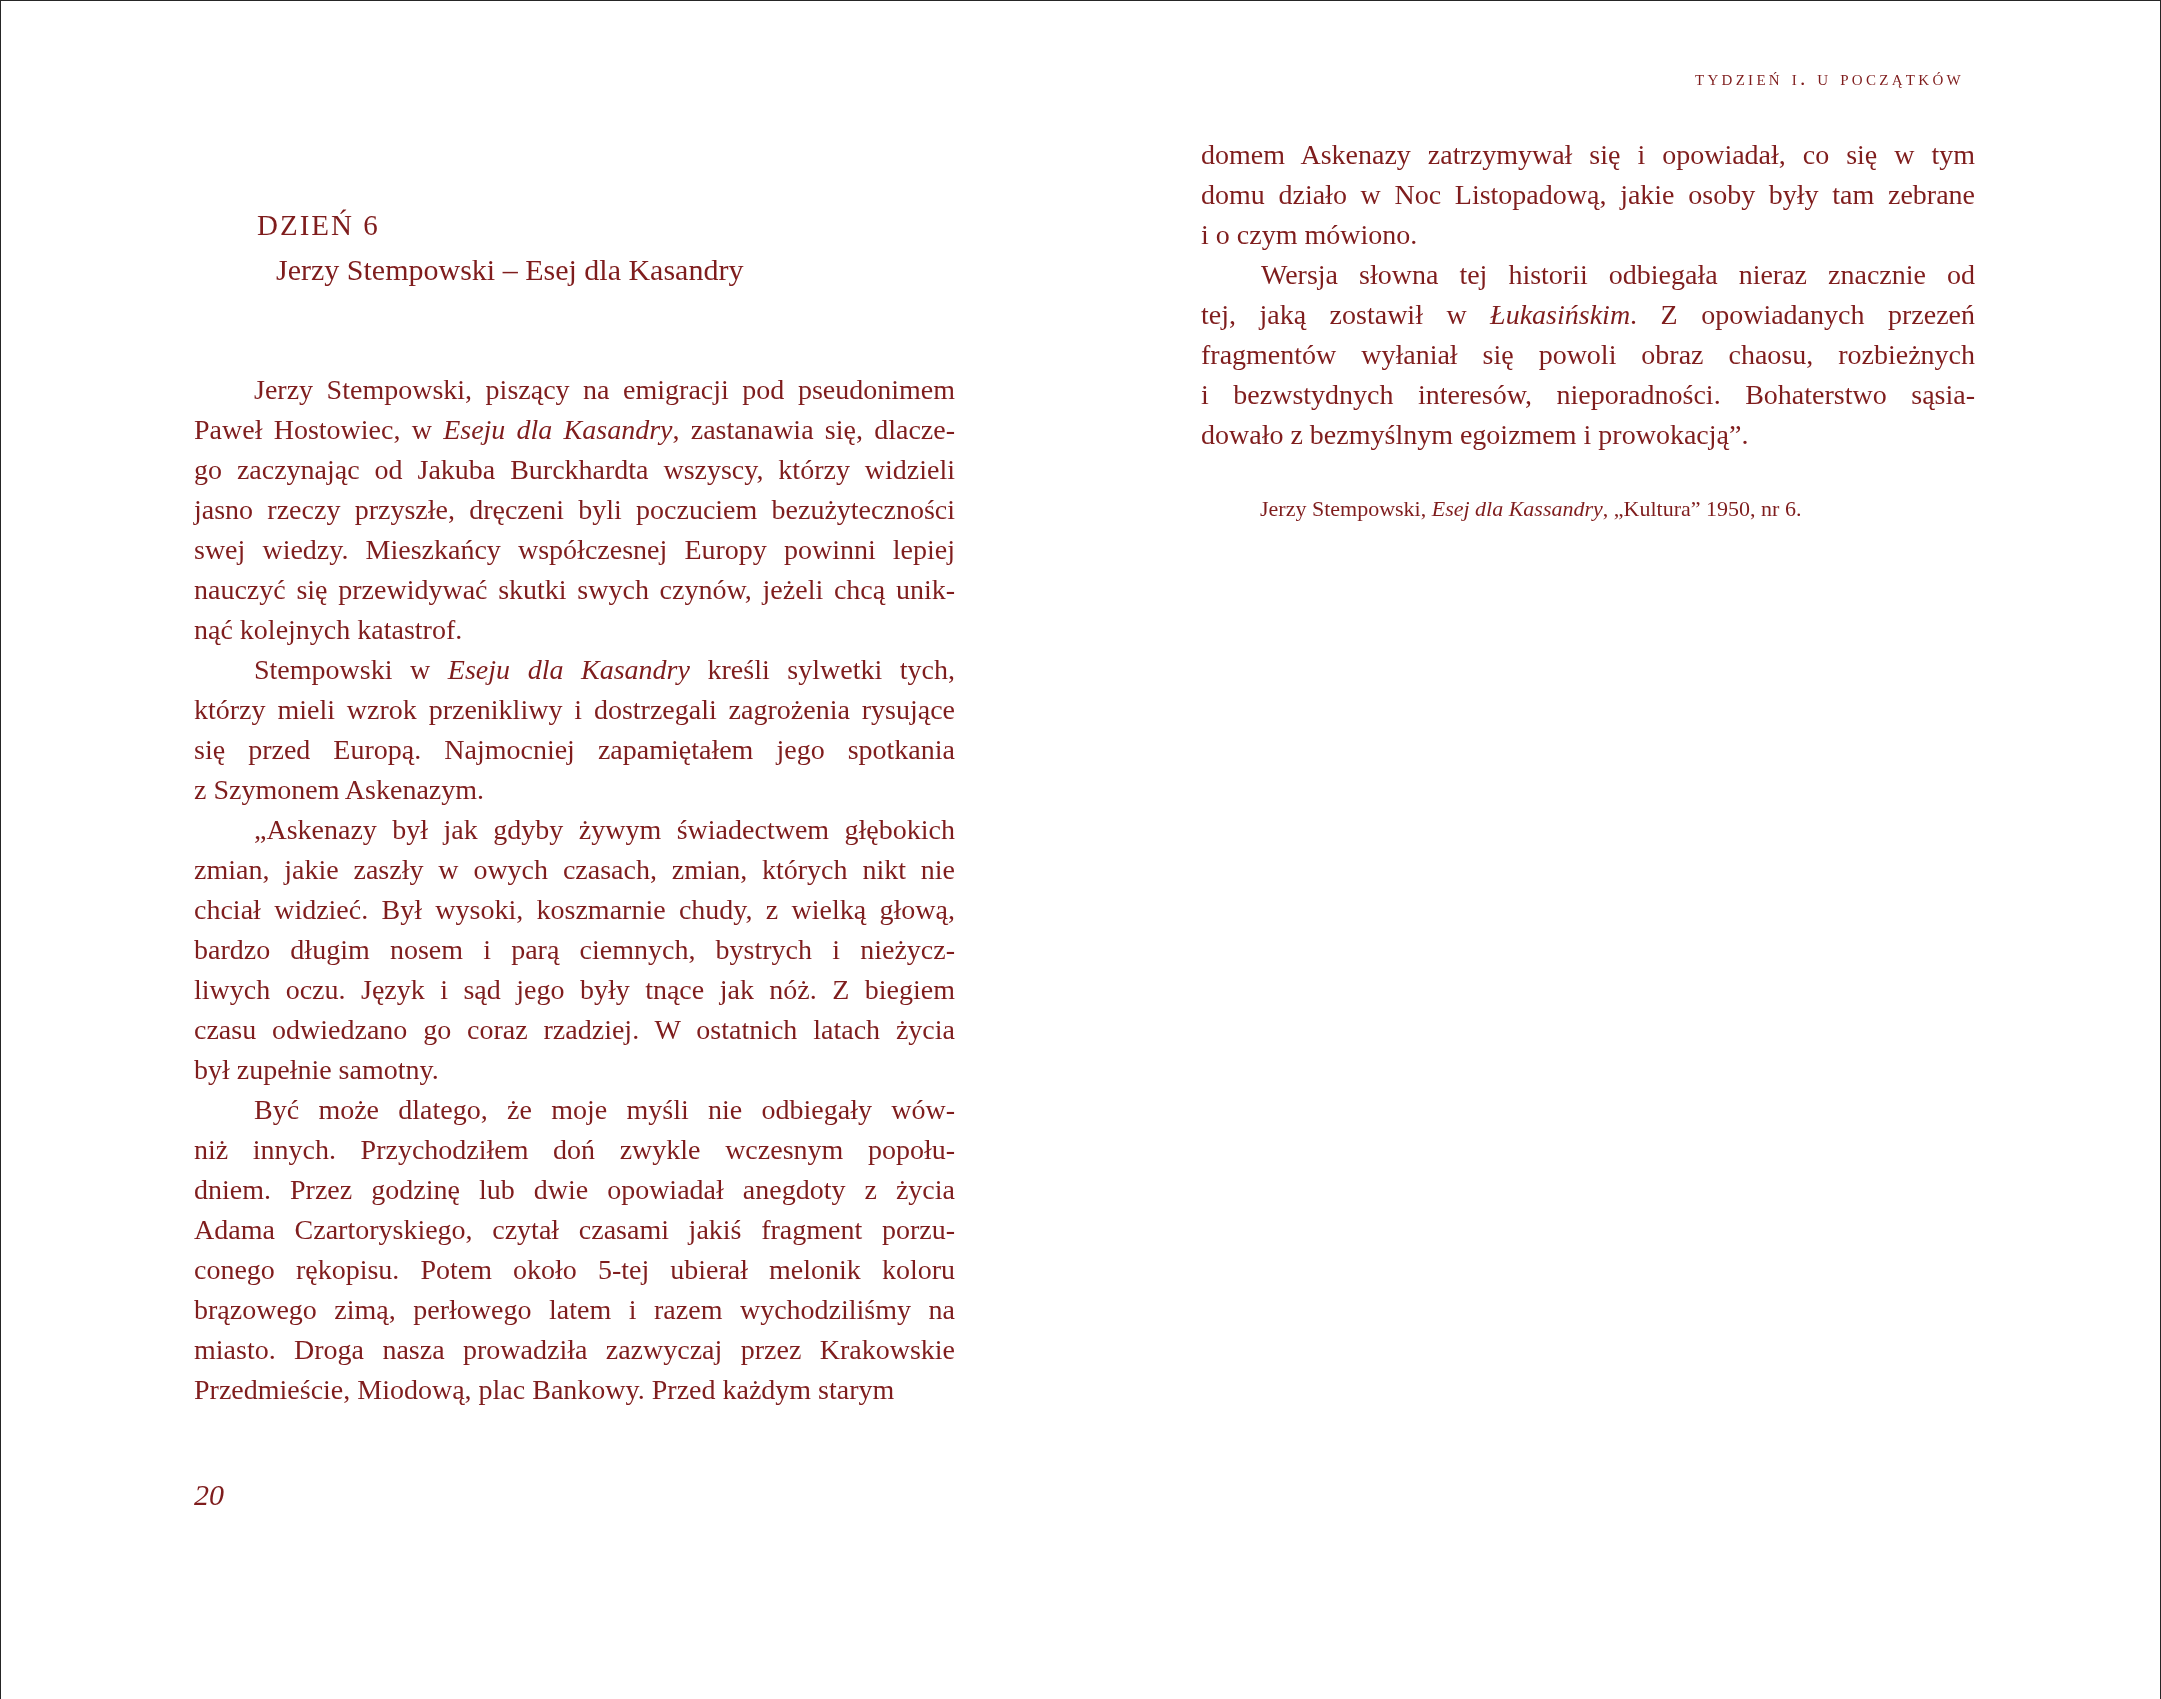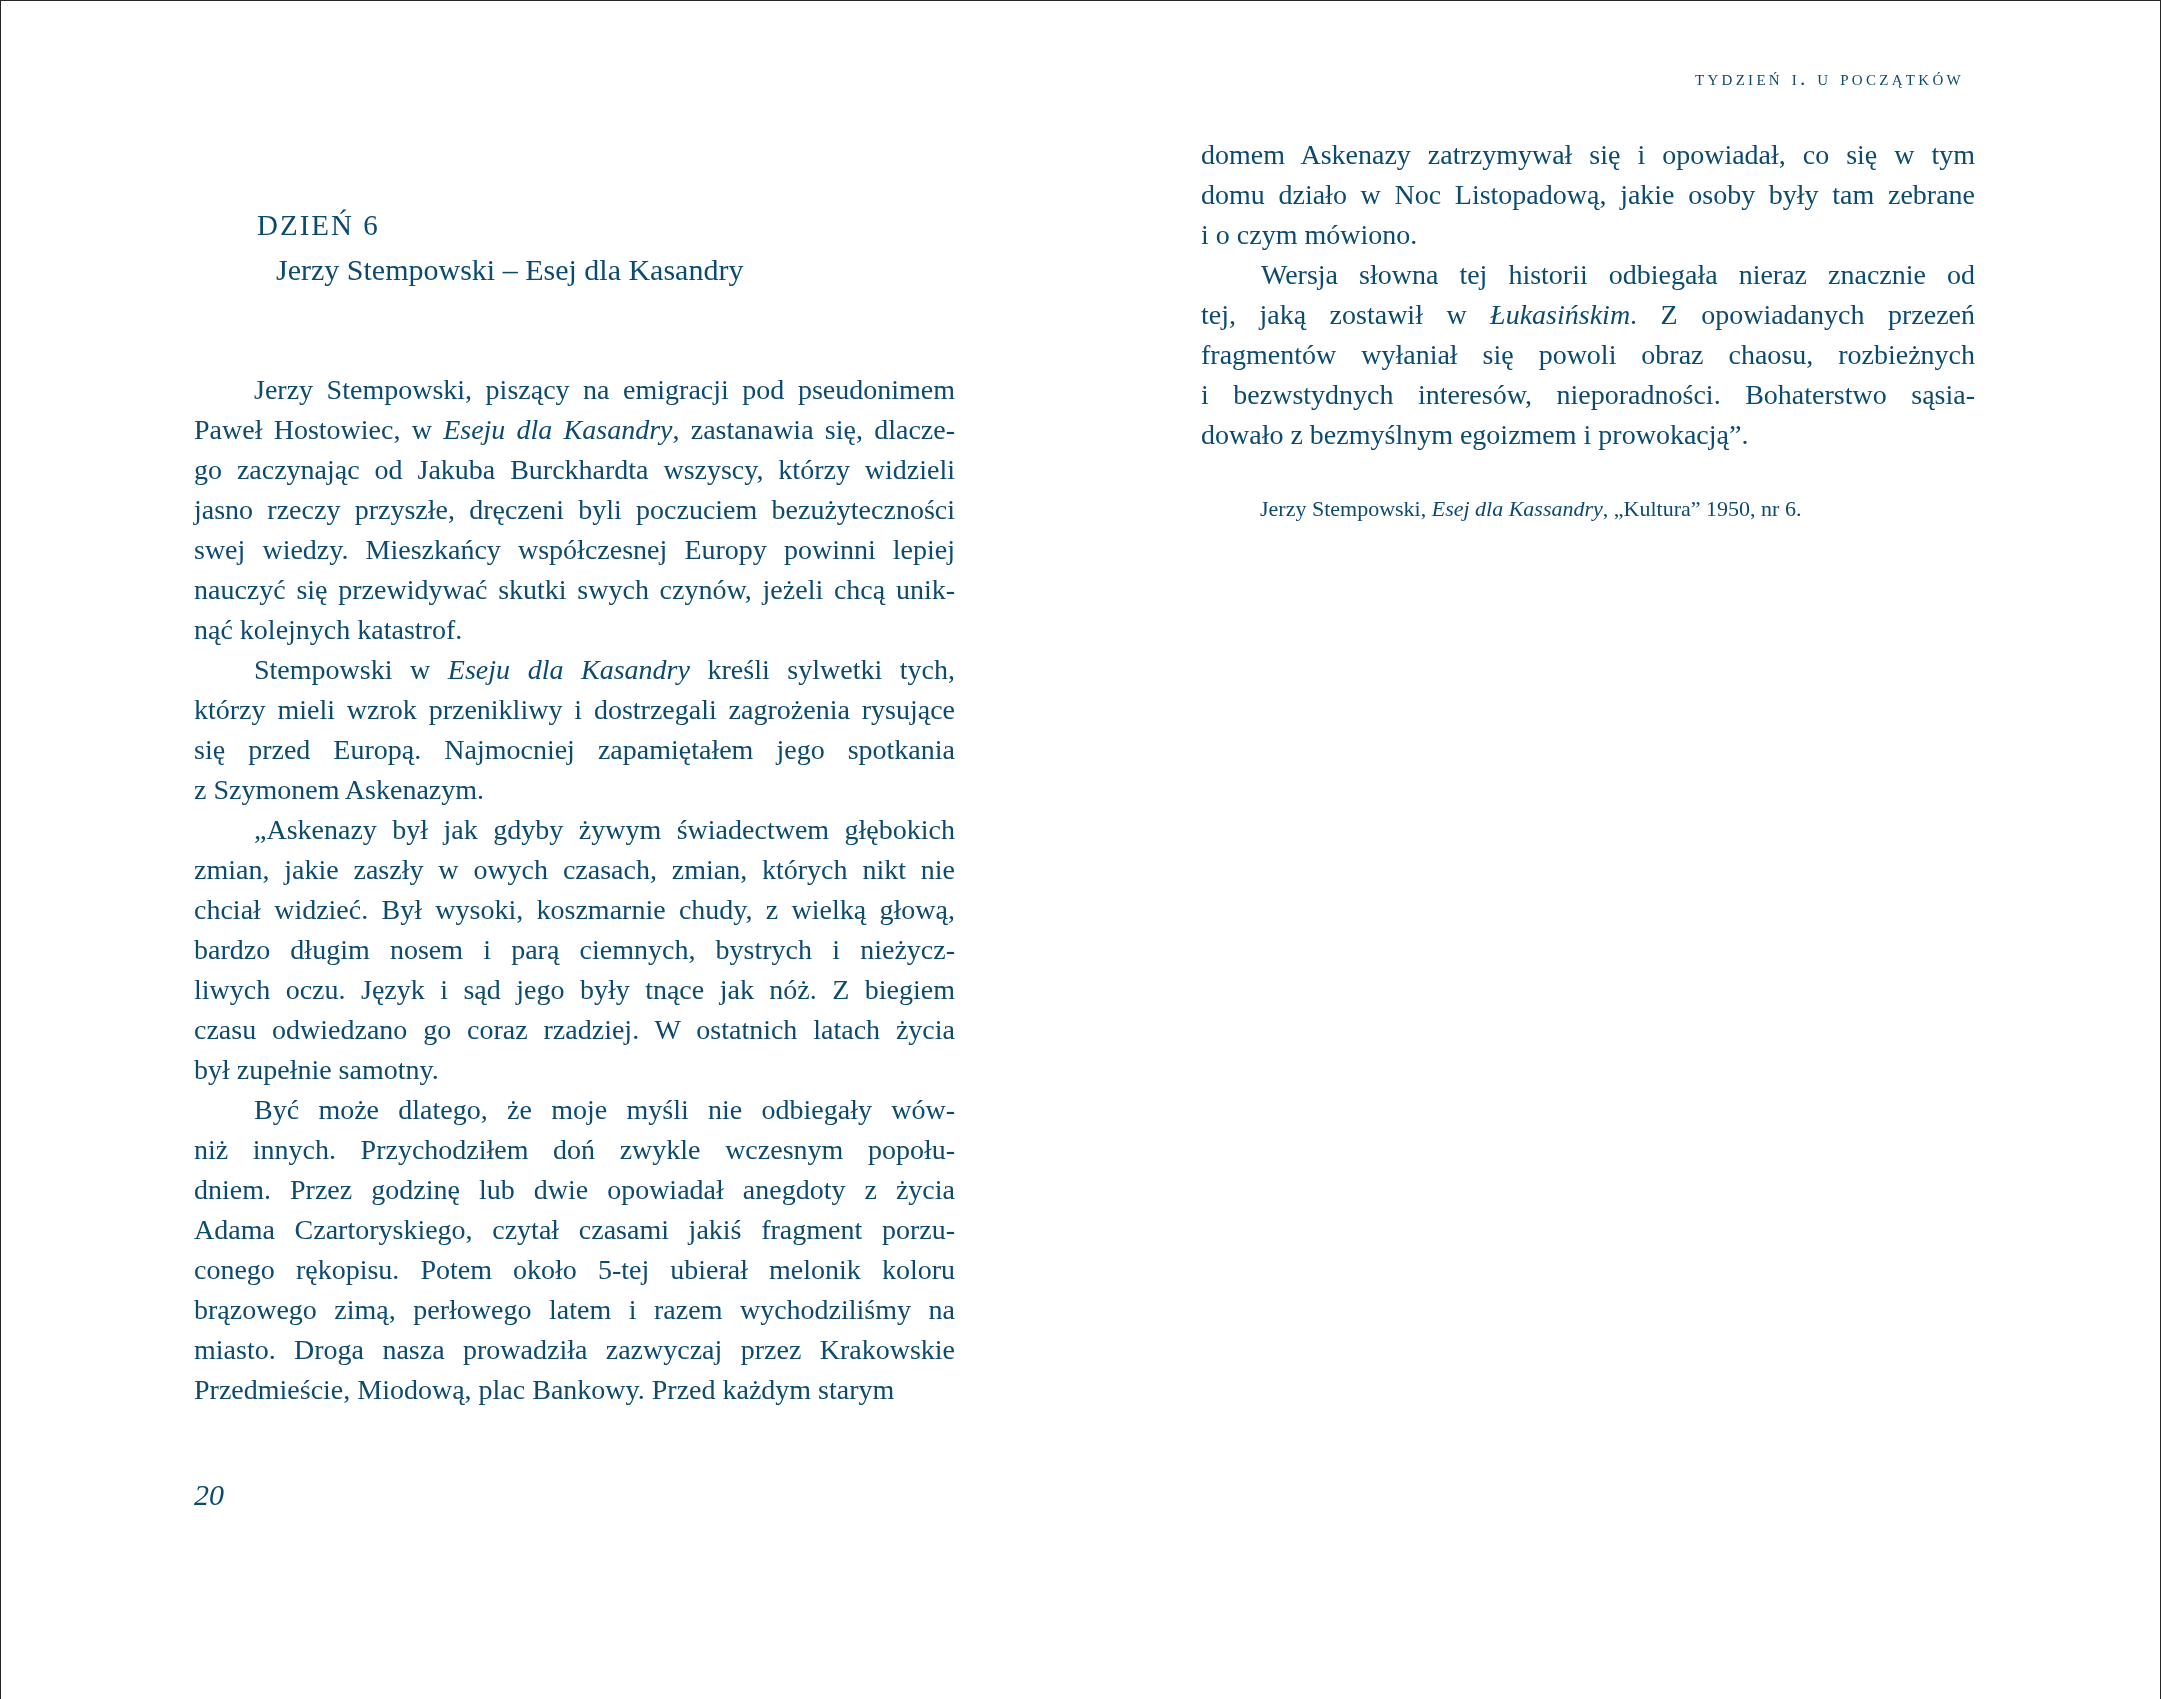--- a/index.html
+++ b/index.html
@@ -1,21 +1,21 @@
 <!DOCTYPE html>
 <html style="font-size:10.4px"><head>
 <meta charset="utf-8">
 <style>
   html, body { margin: 0; padding: 0; background: #ffffff; }
   body { width: 2161px; height: 1700px; position: relative; overflow: hidden; }
   .frame {
     position: absolute; left: 0; top: 0; width: 2161px; height: 1700px;
     box-sizing: border-box; border: 1.3px solid #262626; background: #fff;
   }
-  .serif { font-family: "Liberation Serif", "DejaVu Serif", serif; color: #0c4a6e; }
+  .serif { font-family: "Liberation Serif", "DejaVu Serif", serif; color: #7f1d1d; }
   .running-header {
     position: absolute; top: 65px; right: 196px;
     font-size: 21.5px; letter-spacing: 3.3px; font-variant: small-caps;
     text-transform: lowercase;
   }
   .running-header .inner { font-variant: small-caps; }
   .day-label {
     position: absolute; left: 256px; top: 208px;
     font-size: 29px; letter-spacing: 2px; font-variant: small-caps;
   }

